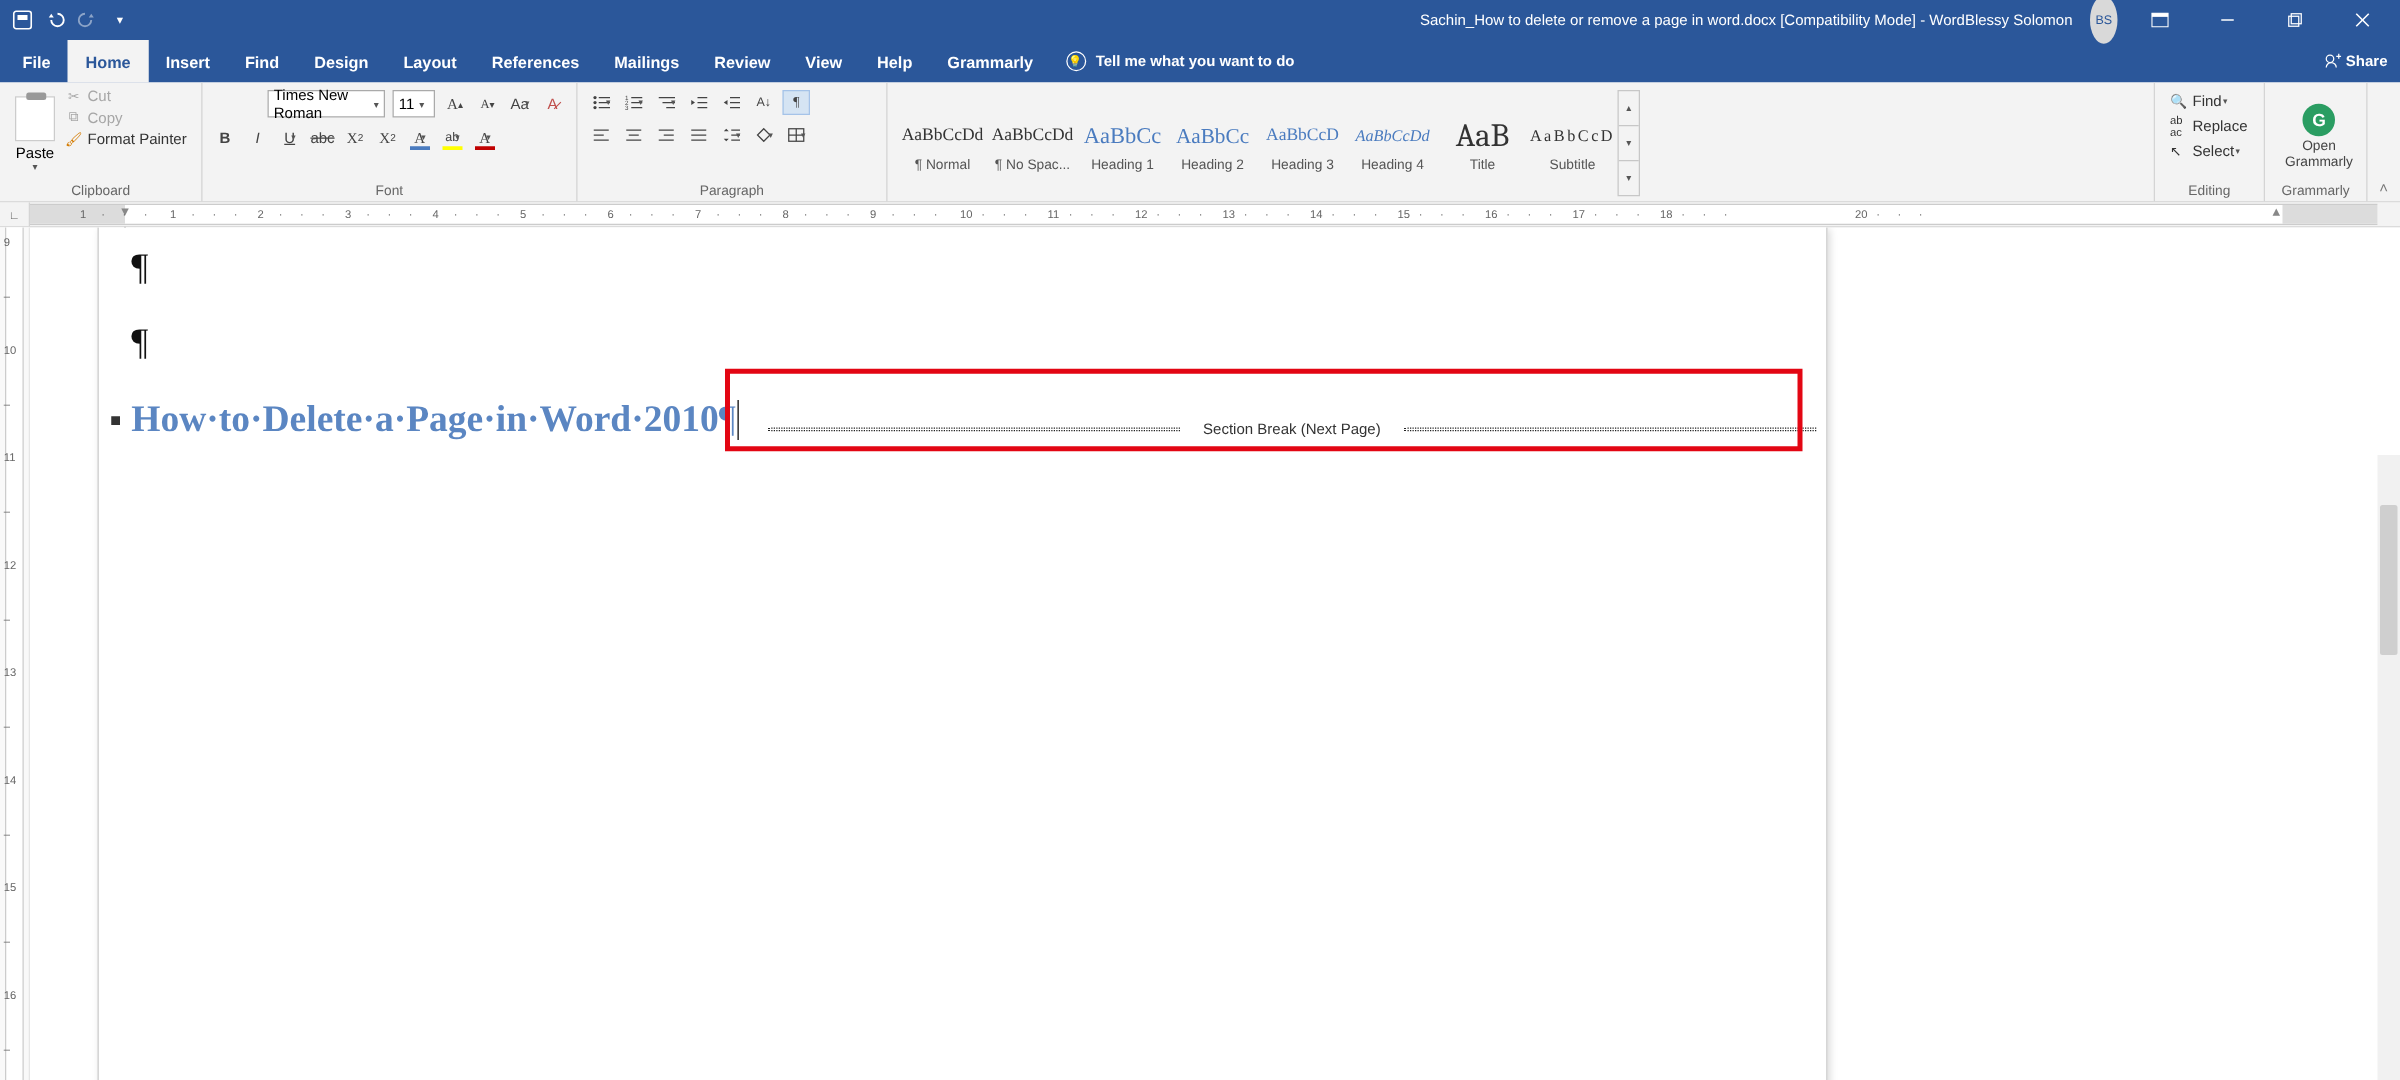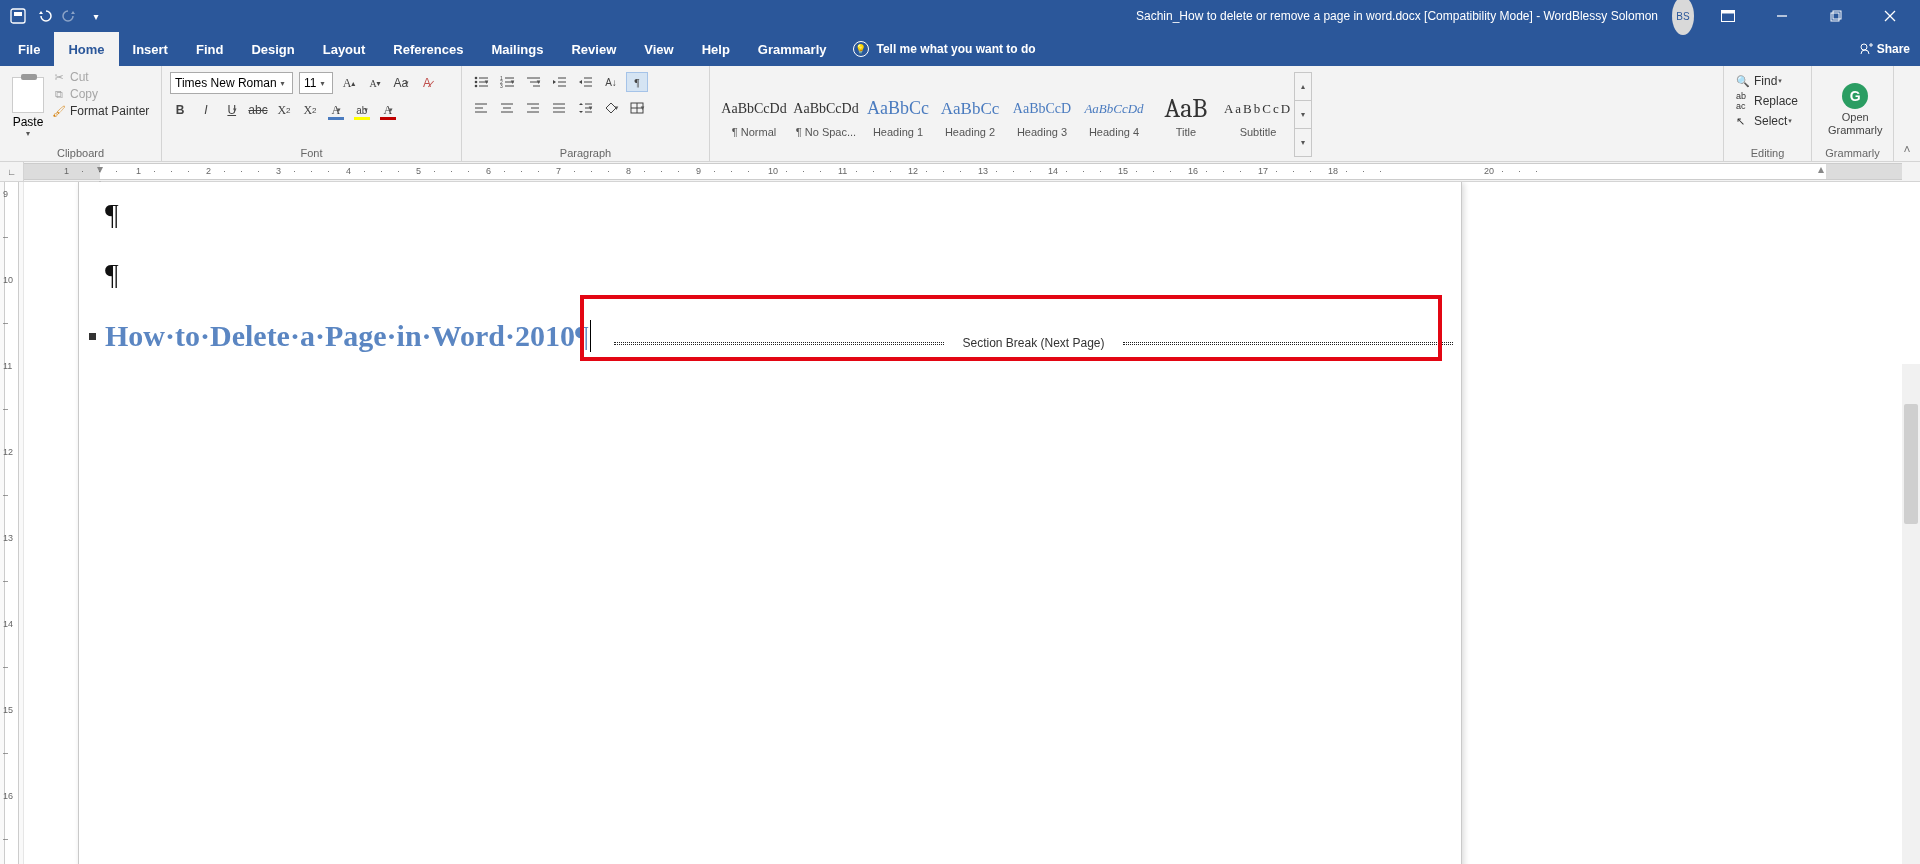--- a/index.html
+++ b/index.html
@@ -35,21 +35,21 @@
 .clip-list { display:flex; flex-direction:column; gap:3px; padding:2px 4px 2px 2px; font-size:12px;}
 .clip-item { display:flex; align-items:center; gap:4px; color:#a6a6a6;}
 .clip-item.enabled { color:#333;}
 .clip-icon { width:14px; height:14px; display:inline-flex; align-items:center; justify-content:center; font-size:11px;}
 
 
 .font-col { display:flex; flex-direction:column; gap:6px; padding:4px 2px;}
 .font-row { display:flex; align-items:center; gap:6px;}
 .combo { border:1px solid #aaa; background:#fff; height:22px; display:flex; align-items:center; padding:0 4px; font-size:12px;}
 .combo-arrow { margin-left:4px; font-size:8px; color:#555;}
-.font-name { width:123px;}
+.font-name { width:94px;margin-left:44px;}
 .font-size { width:34px;}
 .font-btn { width:20px; height:20px; display:flex; align-items:center; justify-content:center; font-size:12px; color:#444;}
 .sup { font-size:8px; vertical-align: super;}
 .sub { font-size:8px; vertical-align: sub;}
 .font-row2 .font-btn { font-family:"Times New Roman",serif;}
 .color-bar { position:relative; }
 .color-bar::after { content:""; position:absolute; left:2px; right:2px; bottom:0; height:3px; background: var(--c,#c00);}
 .dd { font-size:7px; color:#555; margin-left:-3px;}
 
 

